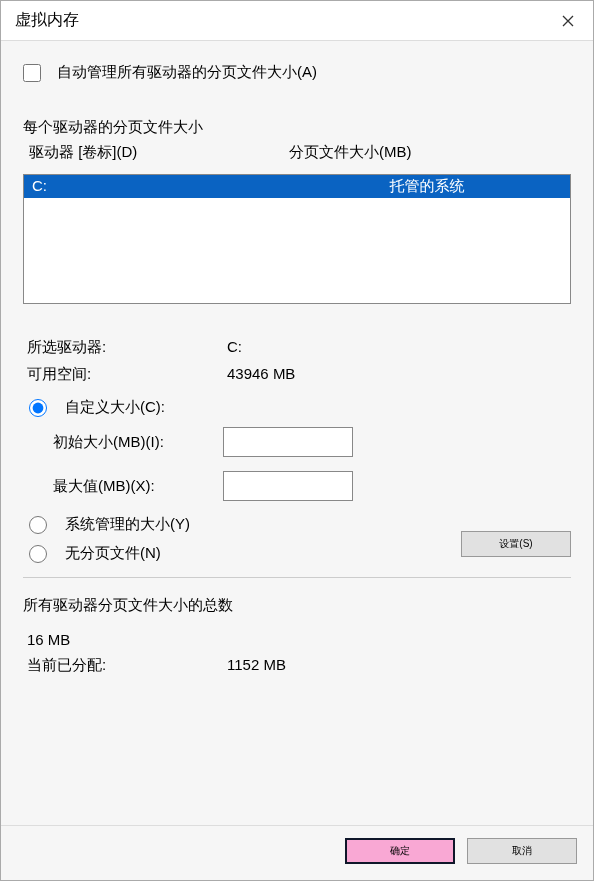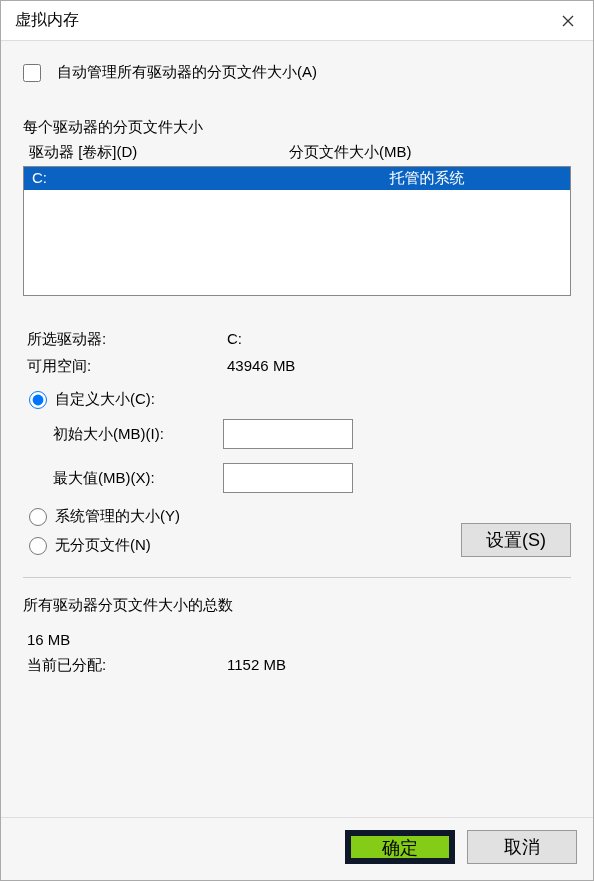--- a/index.html
+++ b/index.html
@@ -58,21 +58,21 @@
     }
     .group-label {
       font-size: 15px;
       margin-bottom: 6px;
       margin-top: 36px;
     }
     .headers {
       display: flex;
       padding: 0 6px;
       margin-top: 4px;
-      margin-bottom: 4px;
+      margin-bottom: 12px;
     }
     .headers .col1 { flex: 0 0 260px; }
     .headers .col2 { flex: 1; }
     .listbox {
       border: 1px solid #888;
       background: #fff;
       height: 130px;
       overflow: auto;
     }
     .listbox .row {
@@ -92,21 +92,21 @@
     .info-row {
       display: flex;
       margin-bottom: 8px;
       padding-left: 4px;
     }
     .info-row .lbl { flex: 0 0 200px; }
     .info-row .val { flex: 1; }
     .radio-row {
       display: flex;
       align-items: center;
-      gap: 8px;
+      gap: 18px;
       margin-top: 14px;
       margin-bottom: 10px;
       padding-left: 6px;
     }
     .radio-row input[type=radio] {
       width: 18px; height: 18px;
     }
     .field-row {
       display: flex;
       align-items: center;
@@ -123,31 +123,31 @@
       font-size: 15px;
     }
     .set-btn-row {
       display: flex;
       justify-content: flex-end;
       margin-top: -42px;
       margin-bottom: 20px;
     }
     button.win-btn {
       min-width: 110px;
-      height: 34px;
+      height: 26px;
       background: #e1e1e1;
       border: 1px solid #999;
       font-family: inherit;
-      font-size: 18px;
+      font-size: 10px;
       cursor: pointer;
       padding: 0 16px;
     }
     button.win-btn.primary {
-      border: 6px solid #0f172a;
-      background: #84cc16;
+      border: 2px solid #0f172a;
+      background: #f9a8d4;
     }
     .divider {
       border-top: 1px solid #ccc;
       margin: 12px 0 18px 0;
     }
     .totals-label {
       margin-bottom: 16px;
     }
     .footer {
       display: flex;

